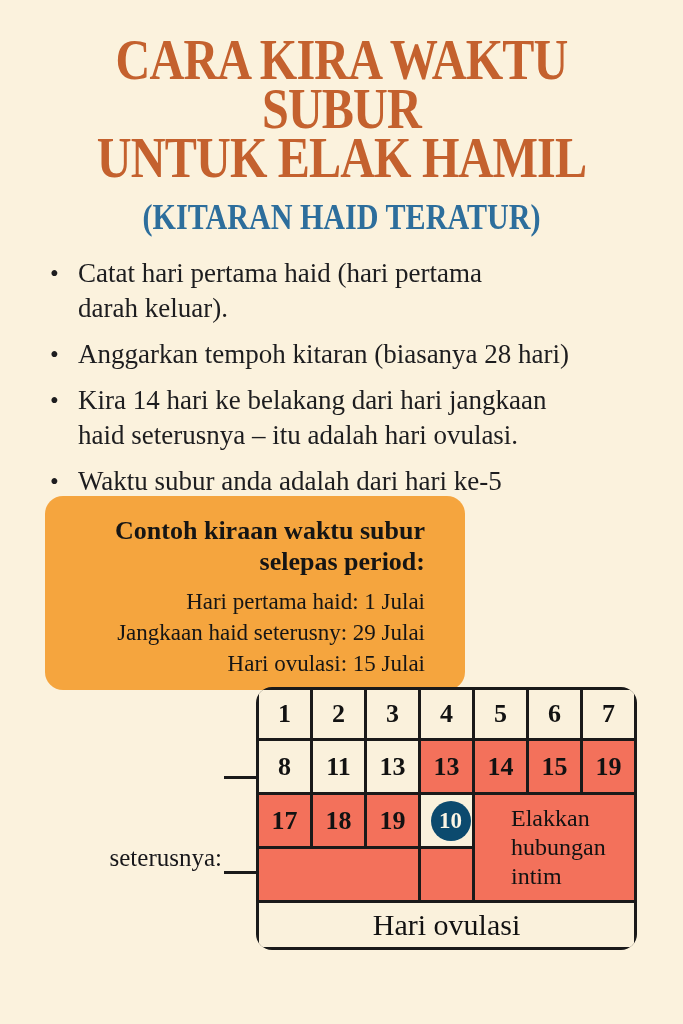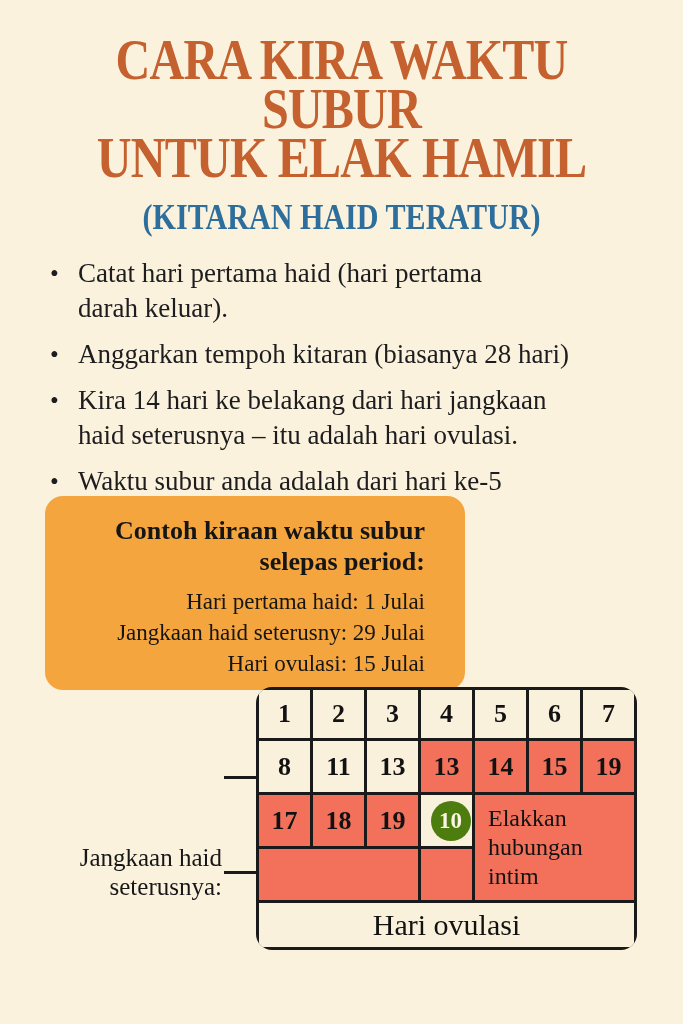--- a/index.html
+++ b/index.html
@@ -45,27 +45,27 @@
     display:grid;grid-template-columns:repeat(7,1fr);
     grid-template-rows:48px 51px 51px 51px 1fr;
     gap:3px;padding:3px;box-sizing:border-box;
   }
   .c{display:flex;align-items:center;justify-content:center;
      font-weight:700;font-size:26px;color:#121212;}
   .cream{background:#FAF1DC;}
   .red{background:#F3715B;}
   .avoid{grid-area:3/5/5/8;justify-content:flex-start;padding-left:13px;
          font-weight:500;font-size:24px;line-height:29px;text-align:left;}
-  .avoid span{display:block;width:135px;}
+  .avoid span{display:block;width:135px;margin-left:23px;}
   .r4a{grid-area:4/1/5/4;}
   .r4b{grid-area:4/4/5/5;}
   .footer-row{grid-area:5/1/6/8;font-weight:400;font-size:30px;}
   .badge{
     width:40px;height:40px;border-radius:50%;
-    background:#4d7c0f;color:#FCF5E4;
+    background:#0c4a6e;color:#FCF5E4;
     display:flex;align-items:center;justify-content:center;
     font-size:23px;font-weight:700;margin-left:8px;
   }
   
   .side-label{
     position:absolute;left:30px;width:192px;
     text-align:right;color:#17171A;
     font-size:25px;line-height:29px;
   }
   .label-first{top:747px;}
@@ -123,21 +123,20 @@
     <div class="example-items">
       <div>Hari pertama haid: 1 Julai</div>
       <div>Jangkaan haid seterusny: 29 Julai</div>
       <div>Hari ovulasi: 15 Julai</div>
     </div>
   </div>
 
   <div class="connector conn-first"></div>
 
   <div class="side-label label-next">
-    <div>Jangkaan haid</div>
     <div>seterusnya:</div>
   </div>
   <div class="connector conn-next"></div>
 
   <div class="calendar">
 
     <div class="c cream">1</div>
     <div class="c cream">2</div>
     <div class="c cream">3</div>
     <div class="c cream">4</div>

